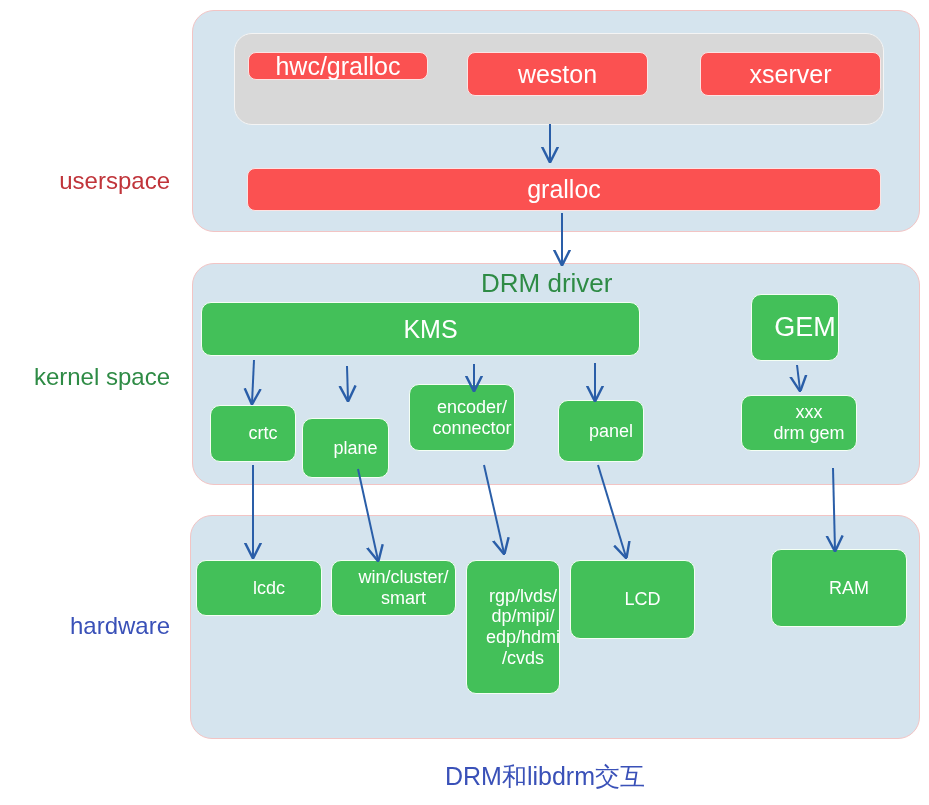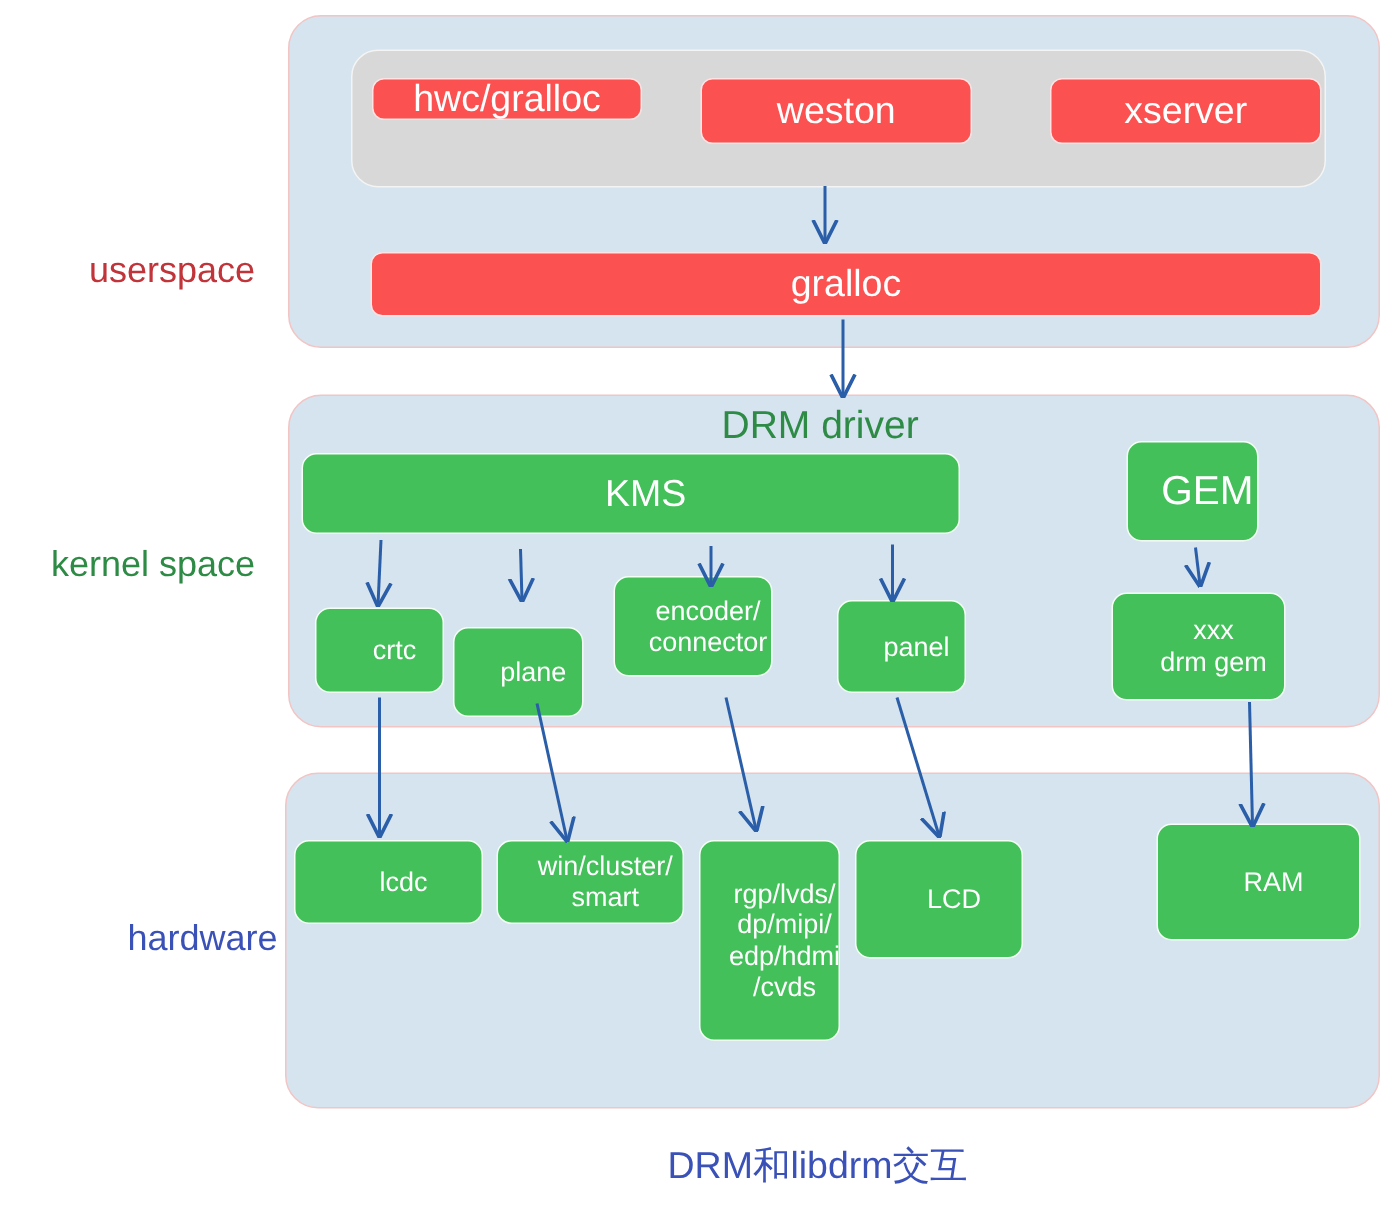--- a/index.html
+++ b/index.html
@@ -17,50 +17,50 @@
                 border-radius: 18px; box-sizing: border-box; }
   svg.arrows { position: absolute; left: 0; top: 0; width: 929px; height: 805px; pointer-events: none; }
   .title-text { position: absolute; font-size: 26px; color: #2e8b45; }
   .caption { position: absolute; font-size: 25px; color: #3a51b8; left: 0; width: 1090px; text-align: center; top: 760px; }
 </style>
 </head>
 <body>
 
 <div class="side-label" style="top:167px;color:#c0343a;">userspace</div>
 <div class="side-label" style="top:363px;color:#2e8b45;">kernel space</div>
-<div class="side-label" style="top:612px;color:#3a51b8;padding-left:15px;">hardware</div>
+<div class="side-label" style="top:612px;color:#3a51b8;">hardware</div>
 
 <div class="layer" style="left:192px;top:10px;width:728px;height:222px;"></div>
 <div class="gray-group" style="left:234px;top:33px;width:650px;height:92px;"></div>
 <div class="box red" style="left:248px;top:52px;width:180px;height:28px;">hwc/gralloc</div>
 <div class="box red" style="left:467px;top:52px;width:181px;height:44px;">weston</div>
 <div class="box red" style="left:700px;top:52px;width:181px;height:44px;">xserver</div>
 <div class="box red" style="left:247px;top:168px;width:634px;height:43px;">gralloc</div>
 
 <div class="layer" style="left:192px;top:263px;width:728px;height:222px;"></div>
 <div class="title-text" style="left:481px;top:268px;">DRM driver</div>
 <div class="box green" style="left:201px;top:302px;width:439px;height:54px;font-size:25px;">KMS</div>
 <div class="box green" style="left:751px;top:294px;width:88px;height:67px;font-size:27px;">GEM</div>
 <div class="box green" style="left:210px;top:405px;width:86px;height:57px;">crtc</div>
 <div class="box green" style="left:302px;top:402px;width:87px;height:60px;margin-top:16px;">plane</div>
 <div class="box green" style="left:409px;top:384px;width:106px;height:67px;white-space:pre-line;">encoder/
 connector</div>
 <div class="box green" style="left:558px;top:400px;width:86px;height:62px;">panel</div>
-<div class="box green" style="left:741px;top:395px;width:116px;height:72px;white-space:pre-line;">xxx
+<div class="box green" style="left:741px;top:395px;width:116px;height:56px;white-space:pre-line;">xxx
 drm gem</div>
 
 <div class="layer" style="left:190px;top:515px;width:730px;height:224px;"></div>
 <div class="box green" style="left:196px;top:560px;width:126px;height:56px;">lcdc</div>
 <div class="box green" style="left:331px;top:560px;width:125px;height:56px;white-space:pre-line;">win/cluster/
 smart</div>
 <div class="box green" style="left:466px;top:560px;width:94px;height:134px;white-space:pre-line;">rgp/lvds/
 dp/mipi/
 edp/hdmi
 /cvds</div>
-<div class="box green" style="left:570px;top:560px;width:112px;height:79px;">LCD</div>
+<div class="box green" style="left:570px;top:560px;width:125px;height:79px;">LCD</div>
 <div class="box green" style="left:771px;top:529px;width:136px;height:78px;margin-top:20px;">RAM</div>
 
 <svg class="arrows" viewBox="0 0 929 805">
   <defs>
     <marker id="ah" viewBox="0 0 10 10" refX="9" refY="5" markerWidth="8" markerHeight="10" orient="auto">
       <path d="M0,0 L10,5 L0,10" fill="none" stroke="#2a5ea8" stroke-width="1.5"></path>
     </marker>
   </defs>
   <g stroke="#2a5ea8" stroke-width="2" fill="none" marker-end="url(#ah)">
     <line x1="550" y1="124" x2="550" y2="161"></line>

